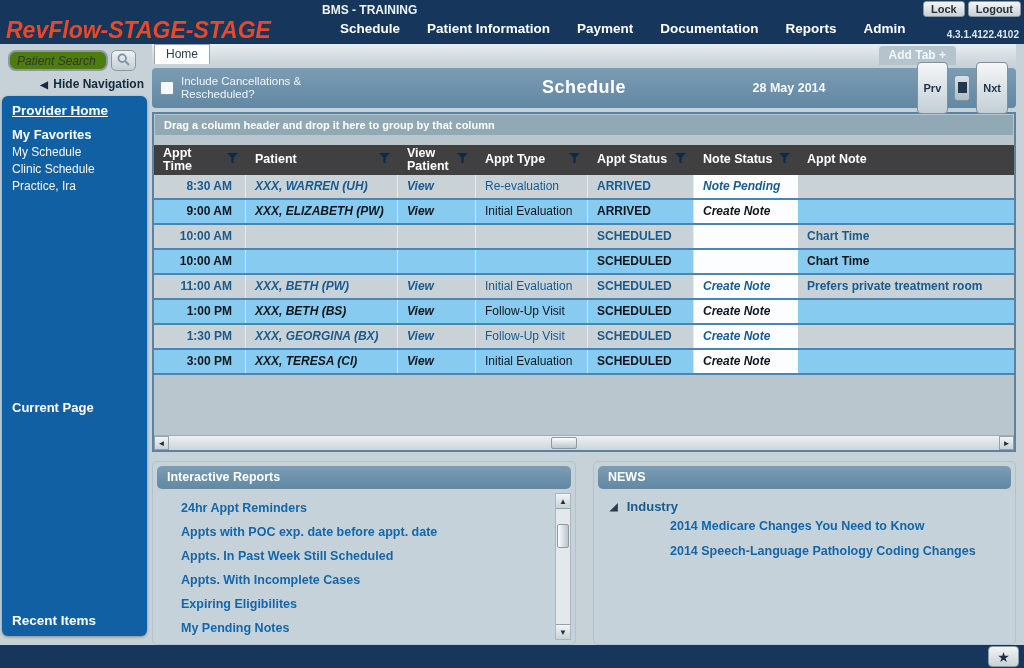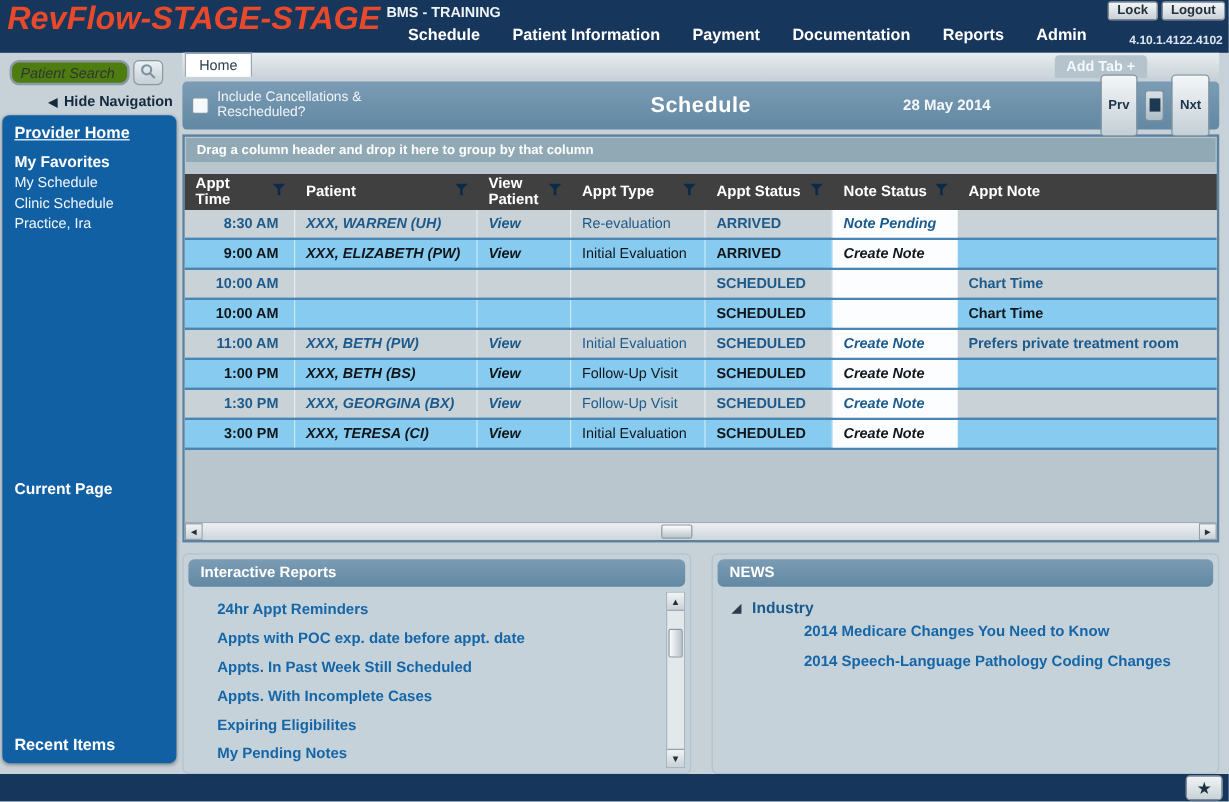--- a/index.html
+++ b/index.html
@@ -1,21 +1,21 @@
 <!DOCTYPE html>
 <html><head>
 <meta charset="utf-8">
 <style>
   * { margin:0; padding:0; box-sizing:border-box; }
   html,body { width:1024px; height:668px; overflow:hidden; }
   body { font-family:"Liberation Sans", sans-serif; background:#c6d1d8; }
 
   
   .hdr { position:relative; height:44px; background:#16365c; }
-  .logo { position:absolute; left:6px; top:0; font-size:27px; font-weight:bold; font-style:italic; color:#e8492b; letter-spacing:0px; white-space:nowrap; }
+  .logo { position:absolute; left:6px; top:17px; font-size:23px; font-weight:bold; font-style:italic; color:#e8492b; letter-spacing:0px; white-space:nowrap; }
   .env { position:absolute; left:322px; top:3px; font-size:12px; font-weight:bold; color:#eef3f8; }
   .welcome { position:absolute; left:468px; top:2px; font-size:13px; font-weight:bold; color:#f2f6fa; white-space:nowrap; }
   .hdr-btns { position:absolute; right:3px; top:1px; display:flex; gap:3px; }
   .hbtn { font-family:inherit; font-size:11px; font-weight:bold; color:#24303a; background:linear-gradient(#f4f6f7,#c9d1d7); border:1px solid #8d979e; border-radius:3px; padding:1px 7px; cursor:pointer; }
   .hdr-nav { position:absolute; left:340px; top:21px; display:flex; gap:27px; }
   .nav-item { font-size:13.5px; font-weight:bold; color:#ffffff; cursor:pointer; white-space:nowrap; }
   .version { position:absolute; right:5px; top:29px; font-size:10px; font-weight:bold; color:#dce6ef; }
 
   
   .content { display:flex; height:601px; background:#c6d1d8; }
@@ -112,21 +112,21 @@
     <button class="hbtn">Logout</button>
   </div>
   <nav class="hdr-nav" id="main-nav">
       <div class="nav-item">Schedule</div>
       <div class="nav-item">Patient Information</div>
       <div class="nav-item">Payment</div>
       <div class="nav-item">Documentation</div>
       <div class="nav-item">Reports</div>
       <div class="nav-item">Admin</div>
     </nav>
-  <div class="version">4.10.1.4122.4102</div>
+  <div class="version">4.3.1.4122.4102</div>
 </div>
 
 <div class="content">
 
   <aside class="sidebar">
     <div class="search-row">
       <input class="psearch" placeholder="Patient Search" style="">
       <button class="search-btn">
         <span>
           <svg width="13" height="13" viewBox="0 0 13 13">

